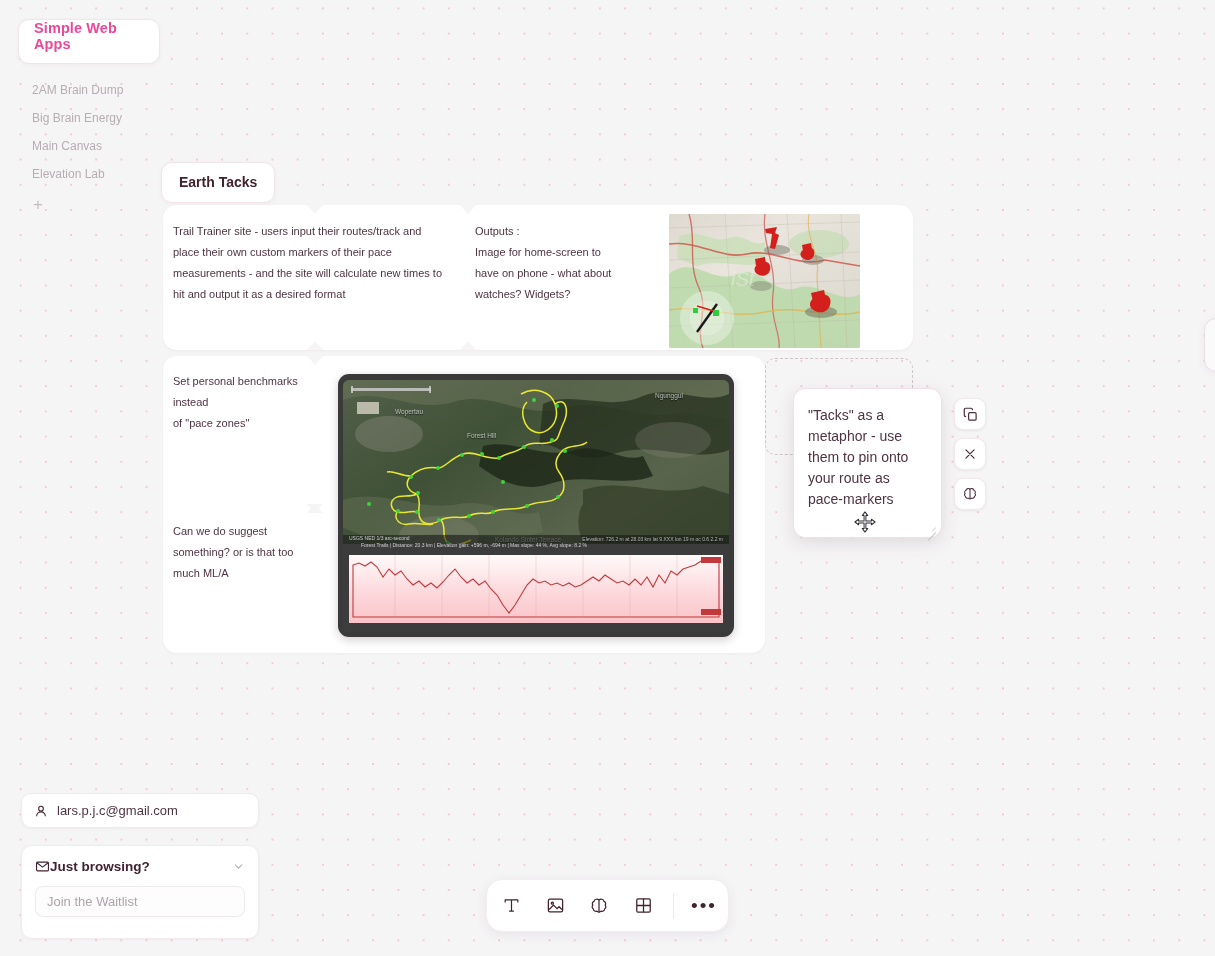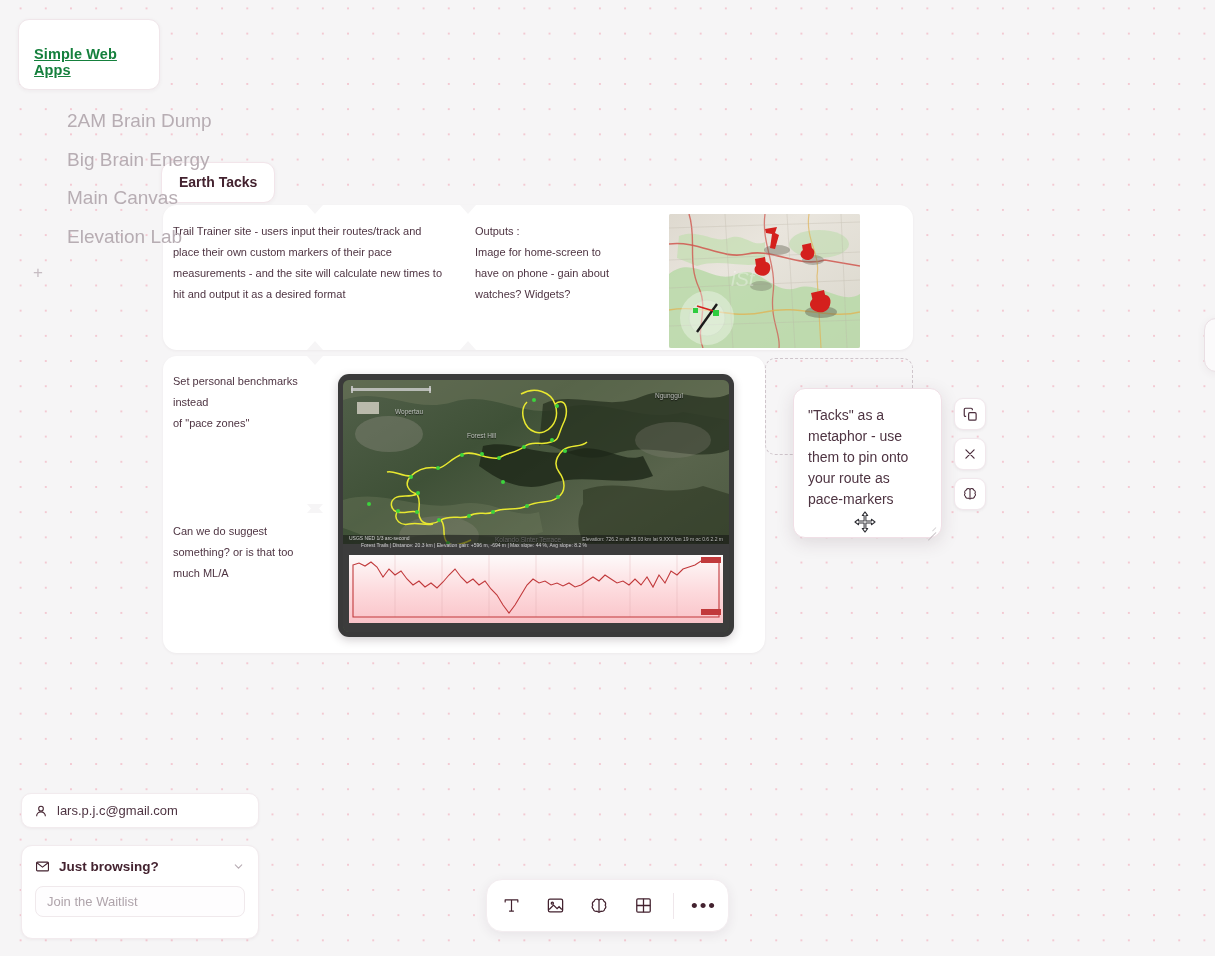--- a/index.html
+++ b/index.html
@@ -43,36 +43,34 @@
     width: 160px;
     padding: 19px 0 0 0;
     z-index: 20;
   }
   .board-tab {
     margin-left: 18px;
     display: inline-block;
     background: #ffffff;
     border: 1px solid #f0e6ea;
     border-radius: 11px;
-    padding: 26px 15px 11px 15px;
+    padding: 0 15px 11px 15px;
     font-size: 14.5px;
     font-weight: bold;
-    color: #15803d;
+    color: #ec4899;
     letter-spacing: .1px;
     box-shadow: 0 1px 4px rgba(80,40,60,.05);
-    text-decoration: underline;
   }
   .nav-list { margin-top: 12px; }
   .nav-item {
     padding: 5px 0 5px 32px;
-    font-size: 19px;
+    font-size: 12px;
     color: #b7adb3;
     line-height: 1.5;
     white-space: nowrap;
-    margin-left: 35px;
   }
   .nav-add {
     padding: 8px 0 5px 33px;
     font-size: 17px;
     color: #c6bcc2;
     line-height: 1;
   }
 
   
   .canvas-tab {
@@ -279,21 +277,20 @@
     width: 238px; height: 94px;
     background: #ffffff;
     border: 1px solid #f2ebee;
     border-radius: 11px;
     padding: 13px 13px 0 13px;
     box-shadow: 0 1px 3px rgba(70,40,60,.05);
   }
   .waitlist-head {
     display: flex;
     align-items: center;
-    gap: 9px;
     color: #43222f;
     font-size: 13.5px;
     font-weight: bold;
   }
   .chev { margin-left: auto; color: #b9aeb5; }
   .waitlist-input {
     margin-top: 12px;
     width: 100%;
     height: 31px;
     border: 1px solid #f0e9ec;
@@ -359,21 +356,21 @@
   <div class="sheet sheet-top">
     <div class="notch" style="left:144px; top:0;"></div>
     <div class="notch" style="left:297px; top:0;"></div>
     <div class="notch-up" style="left:144px; bottom:0;"></div>
     <div class="notch-up" style="left:297px; bottom:0;"></div>
   </div>
 
   <div class="cell-text" style="left:173px; top:221px; width:276px;">Trail Trainer site - users input their routes/track and place their own custom markers of their pace measurements - and the site will calculate new times to hit and output it as a desired format</div>
 
   <div class="cell-text" style="left:475px; top:221px; width:140px;">Outputs :
-Image for home-screen to have on phone - gain about watches? Widgets?</div>
+Image for home-screen to have on phone - what about watches? Widgets?</div>
 
   <div class="pins-img">
     <svg width="191" height="134" viewBox="0 0 191 134" preserveAspectRatio="none">
       <defs>
         <linearGradient id="mapbg" x1="0" y1="0" x2="1" y2="1">
           <stop offset="0%" stop-color="#ded9cf"></stop>
           <stop offset="35%" stop-color="#e9e5dd"></stop>
           <stop offset="100%" stop-color="#d9d6cb"></stop>
         </linearGradient>
       </defs>

